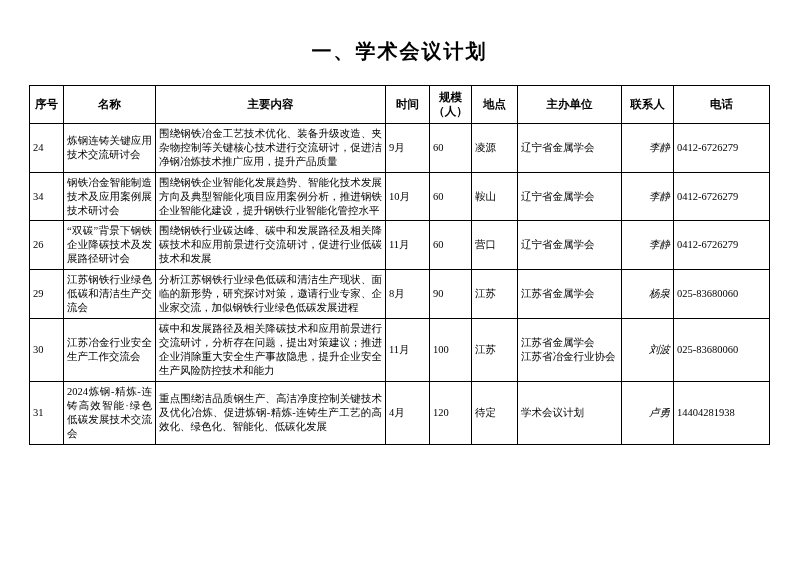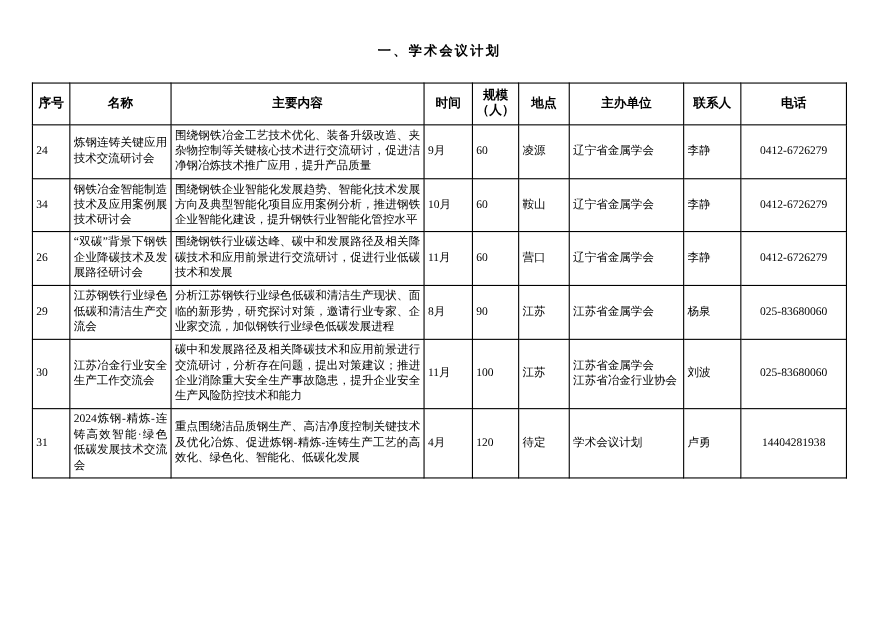--- a/index.html
+++ b/index.html
@@ -16,21 +16,21 @@
     overflow: hidden;
   }
   .page {
     position: relative;
     width: 799px;
     height: 568px;
     box-sizing: border-box;
   }
   .doc-title {
     text-align: center;
-    font-size: 12px;
+    font-size: 20px;
     font-weight: bold;
     letter-spacing: 2px;
     margin-top: 38px;
     margin-bottom: 20px;
     font-family: "Liberation Serif", serif;
   }
   table.plan {
     border-collapse: collapse;
     margin: 0 auto;
     width: 740px;
@@ -58,22 +58,22 @@
   col.c-scale  { width: 42px; }
   col.c-place  { width: 46px; }
   col.c-org    { width: 104px; }
   col.c-contact{ width: 52px; }
   col.c-phone  { width: 96px; }
 
   .cell-center { }
   .cell-just { text-align: justify; text-align-last: left; }
   .name-cell { text-align: justify; text-align-last: left; }
   .org-cell { text-align: left; margin-left: 26px; }
-  .phone-cell { text-align: center; white-space: nowrap; font-size: 10px;}
-  .contact-cell { text-align: left; white-space: nowrap; }
+  .phone-cell { white-space: nowrap; font-size: 10px;}
+  .contact-cell { text-align: right; white-space: nowrap; font-style: italic; }
   .hdr-two-line { line-height: 1.1; }
 </style>
 </head>
 <body>
 
 <div class="page">
 
   <div class="doc-title">一、学术会议计划</div>
 
   <table class="plan">

